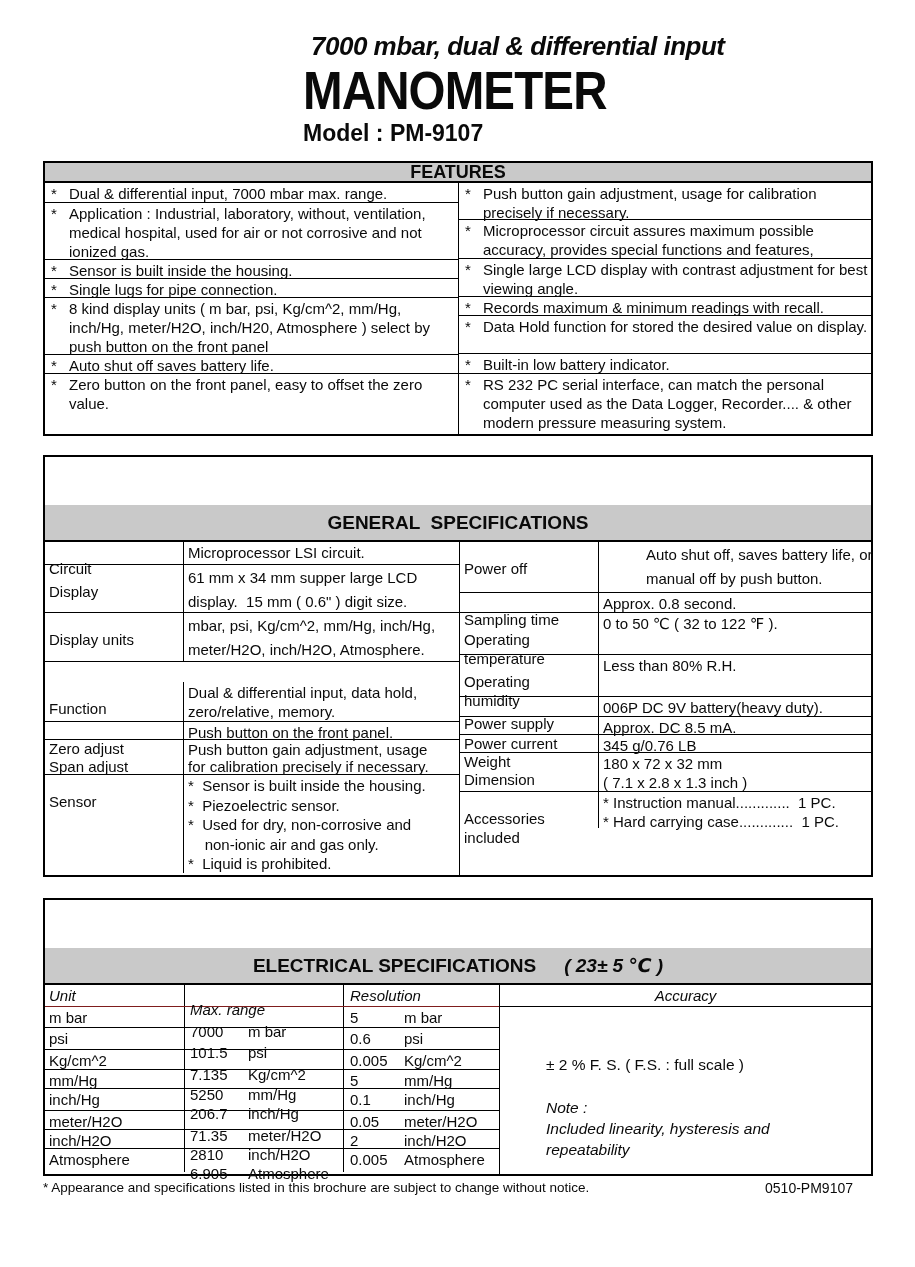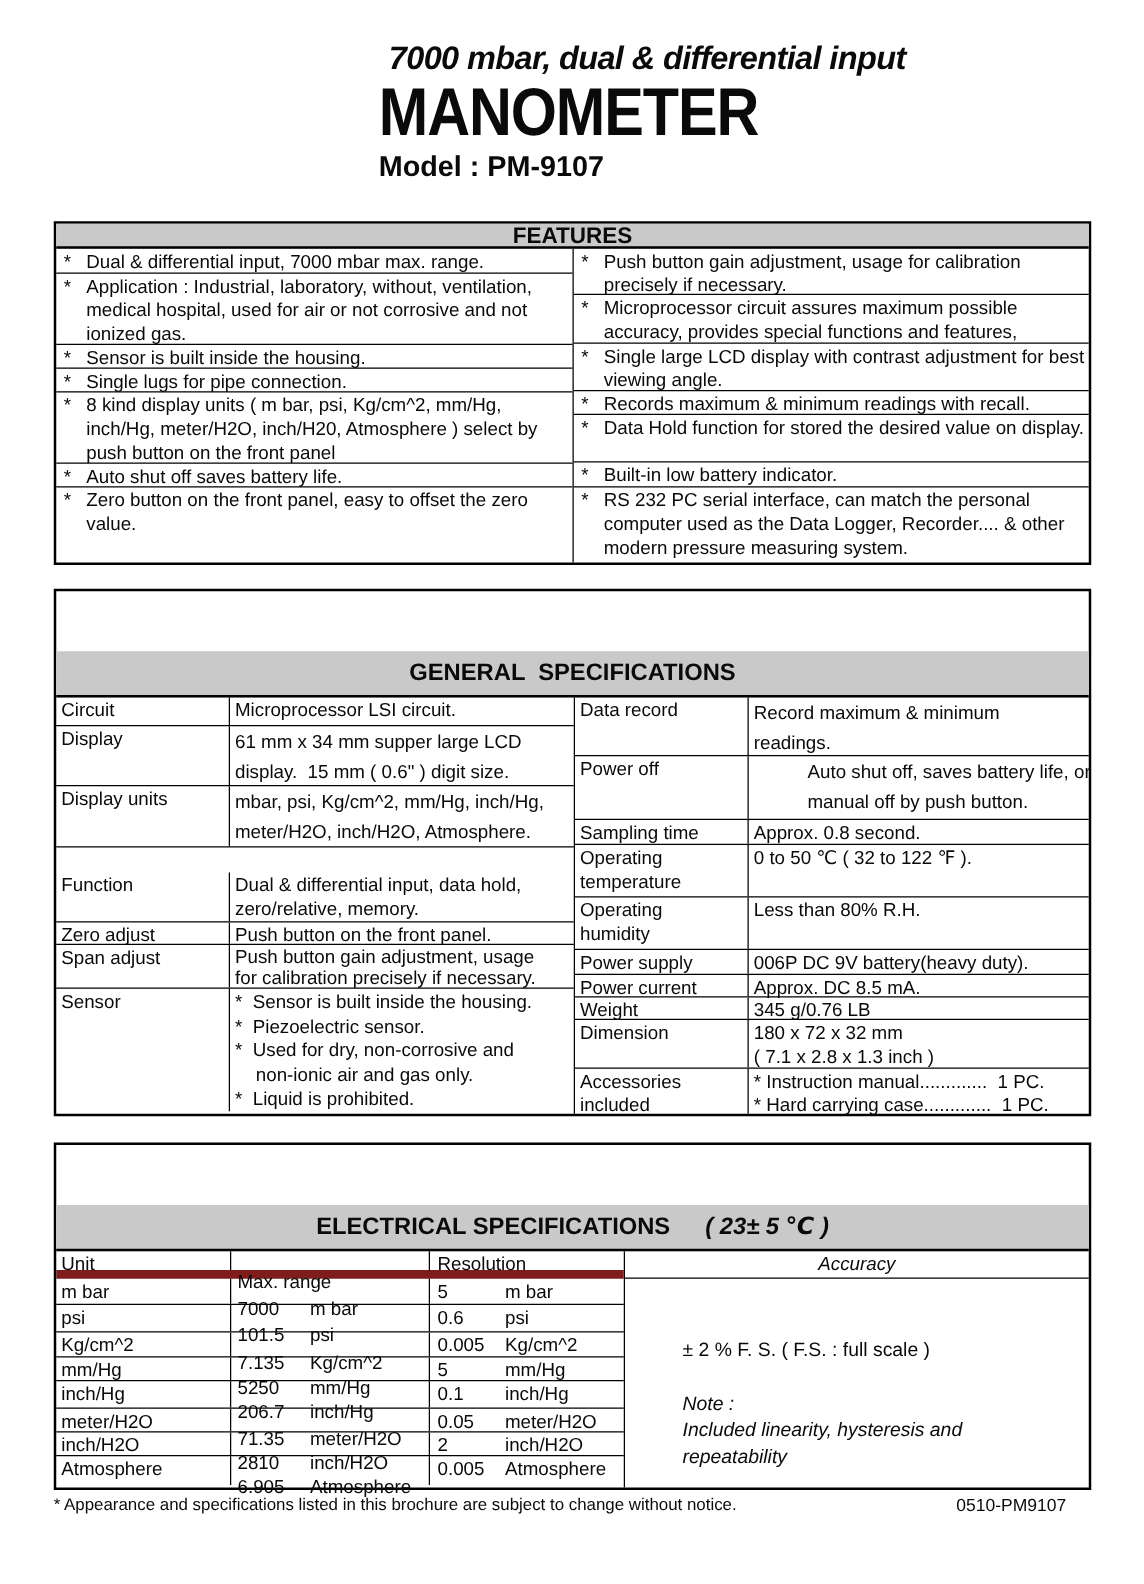--- a/index.html
+++ b/index.html
@@ -52,58 +52,58 @@
   .fh60 { height: 60px; } .fh20b { height: 20px; }
 
   
   .gen-body { display: flex; height: 333px; }
   .gen-half { width: 414px; display: flex; flex-direction: column; }
   .gen-half.right { border-left: 1px solid #000; width: 412px; flex: 1; }
   .gen-row { display: flex; border-bottom: 1px solid #000; flex: none; overflow: visible; }
   .gen-row:last-child { border-bottom: none; }
   .gen-label {
     width: 139px; flex: none; border-right: 1px solid #000;
-    font-size: 15px; line-height: 19px; padding: 1px 2px 0 4px; white-space: pre;
+    font-size: 15px; line-height: 19px; padding: 17px 2px 0 4px; white-space: pre;
   }
   .gen-value { flex: 1; min-width: 0; font-size: 15px; line-height: 19px; padding: 1px 0 0 4px; white-space: pre; }
   .lh24 { line-height: 24px; }
   .lh17 { line-height: 17px; }
   .lh195 { line-height: 19.5px; }
   .gh23 { height: 23px; } .gh48 { height: 48px; } .gh49 { height: 49px; }
   .gh40 { height: 40px; margin-top: 20px; } .gh18 { height: 18px; } .gh35 { height: 35px; }
   .gh98 { height: 98px; } .gh22 { height: 22px; } .gh47 { height: 47px; }
   .gh51 { height: 51px; gap: 43px; } .gh20 { height: 20px; } .gh42 { height: 42px; }
   .gh39 { height: 39px; } .gh36 { height: 36px; }
 
   
   .elec-body { display: flex; height: 189px; }
   .elec-left { width: 455px; flex: none; border-right: 1px solid #000; display: flex; flex-direction: column; }
   .elec-right { flex: 1; min-width: 0; display: flex; flex-direction: column; }
-  .elec-hrow { display: flex; border-bottom: 7px solid #7f1d1d; height: 22px; flex: none; }
+  .elec-hrow { display: flex; border-bottom: 1px solid #7f1d1d; height: 22px; flex: none; font-style: italic; }
   .elec-row { display: flex; border-bottom: 1px solid #000; flex: none; }
   .elec-row:last-child { border-bottom: none; }
   .ec-unit { width: 140px; flex: none; border-right: 1px solid #000; padding: 2px 0 0 4px; font-size: 15px; line-height: 18px; white-space: pre; }
   .ec-max  { width: 159px; flex: none; border-right: 1px solid #000; padding: 16px 0 0 5px; font-size: 15px; line-height: 18px; white-space: pre; }
   .ec-res  { width: 155px; flex: none; padding: 2px 0 0 6px; font-size: 15px; line-height: 18px; white-space: pre; }
   .ec-max .num { display: inline-block; width: 58px; }
   .ec-res .num { display: inline-block; width: 54px; }
   .eh21 { height: 21px; } .eh22 { height: 22px; } .eh20 { height: 20px; }
   .eh19 { height: 19px; } .eh23 { height: 23px; }
   .acc-head { border-bottom: 1px solid #000; height: 22px; flex: none; font-style: italic;
               font-size: 15px; text-align: center; padding-top: 2px; }
   .acc-content { padding: 48px 6px 0 46px; font-size: 15.5px; }
   .acc-line { line-height: 20px; white-space: pre; }
   .acc-note { margin-top: 22px; font-style: italic; line-height: 21px; white-space: pre; }
 
   
   .doc-footer { width: 830px; display: flex; justify-content: space-between; margin-top: 3px; }
   .footer-note { font-size: 13.5px; line-height: 18px; }
   .footer-code { font-size: 14px; line-height: 18px; margin-right: 20px; }
 
-  .mt-feat { margin-top: 29px; }
+  .mt-feat { margin-top: 13px; }
   .mt-gen { margin-top: 19px; }
   .mt-elec { margin-top: 21px; }
 </style>
 </head>
 <body>
 
 <div class="content">
 
   <div class="doc-header">
     <div class="doc-tagline">7000 mbar, dual &amp; differential input</div>
@@ -227,25 +227,20 @@
         <div class="gen-row gh98">
             <div class="gen-label">Sensor</div>
             <div class="gen-value lh195">*  Sensor is built inside the housing.
 *  Piezoelectric sensor.
 *  Used for dry, non-corrosive and
     non-ionic air and gas only.
 *  Liquid is prohibited.</div>
           </div>
       </div>
       <div class="gen-half right">
-        <div class="gen-row gh47">
-            <div class="gen-label">Data record</div>
-            <div class="gen-value lh24">Record maximum &amp; minimum
-readings.</div>
-          </div>
         <div class="gen-row gh51">
             <div class="gen-label">Power off</div>
             <div class="gen-value lh24">Auto shut off, saves battery life, or
 manual off by push button.</div>
           </div>
         <div class="gen-row gh20">
             <div class="gen-label">Sampling time</div>
             <div class="gen-value">Approx. 0.8 second.</div>
           </div>
         <div class="gen-row gh42">

